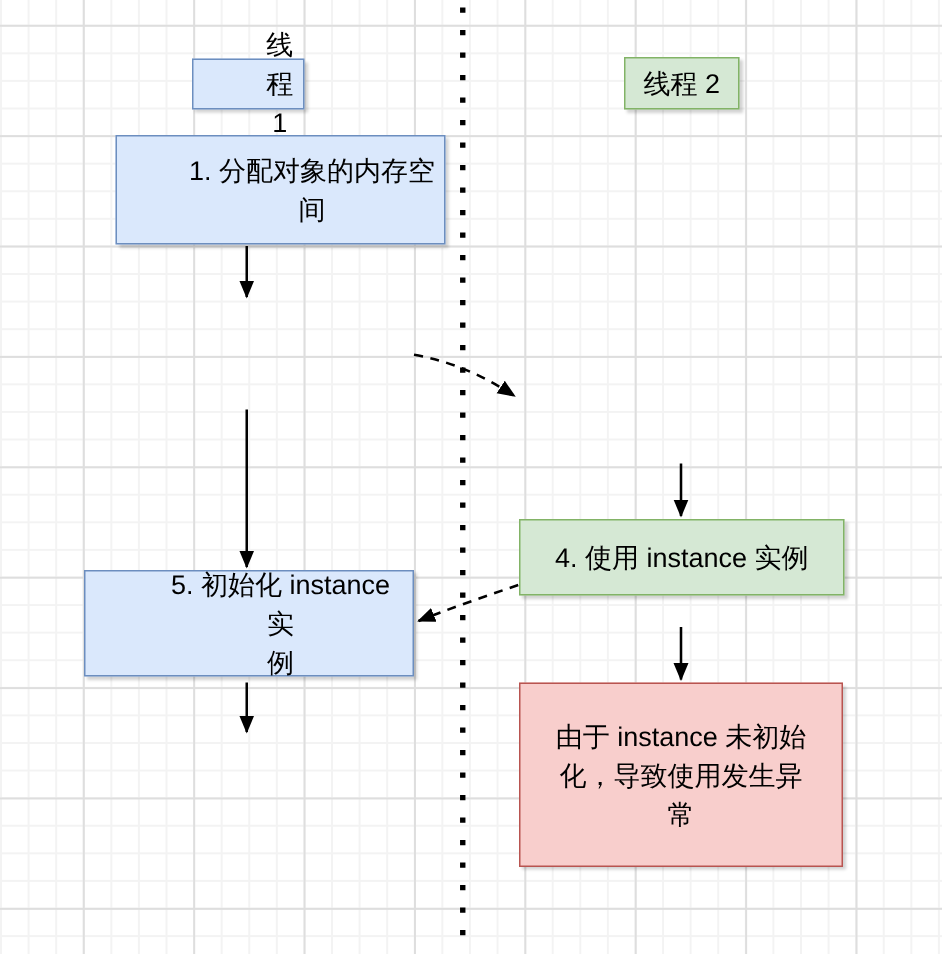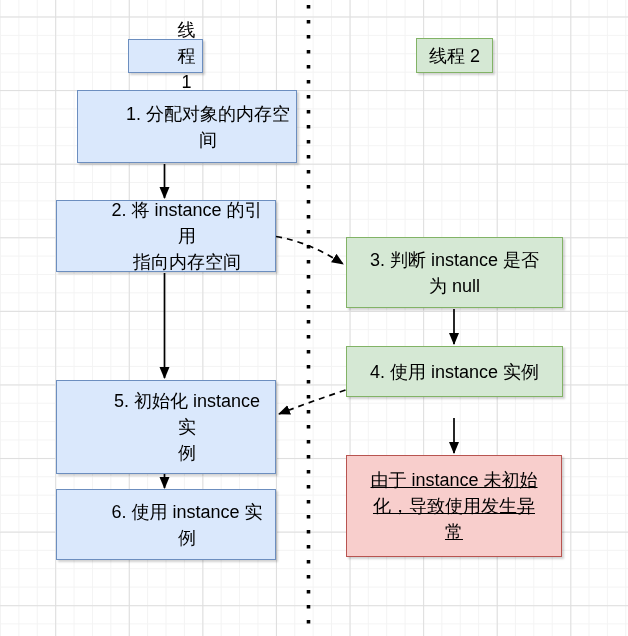--- a/index.html
+++ b/index.html
@@ -42,25 +42,25 @@
     box-shadow: 2px 2px 2px rgba(0,0,0,0.18);
   }
   .node.blue  { background: #dae8fc; border: 1.5px solid #6c8ebf; padding-left: 46px; }
   .node.green { background: #d5e8d4; border: 1.5px solid #82b366; }
   .node.red   { background: #f8cecc; border: 1.5px solid #b85450; }
 
   #n-t1  { left: 128px; top: 39px;  width: 75px;  height: 34px; }
   #n-t2  { left: 416px; top: 38px;  width: 77px;  height: 35px; }
   #n-s1  { left: 56px;  top: 90px;  width: 220px; height: 73px; margin-left: 21px; }
   #n-s2  { left: 56px;  top: 200px; width: 220px; height: 72px; }
-  #n-s5  { left: 56px;  top: 380px; width: 220px; height: 94px; }
+  #n-s5  { left: 56px;  top: 380px; width: 220px; height: 71px; }
   #n-s6  { left: 56px;  top: 489px; width: 220px; height: 71px; }
   #n-s3  { left: 346px; top: 237px; width: 217px; height: 71px; }
   #n-s4  { left: 346px; top: 346px; width: 217px; height: 51px; }
-  #n-err { left: 346px; top: 455px; width: 216px; height: 102px; text-decoration: underline; }
+  #n-err { left: 346px; top: 455px; width: 216px; height: 123px; }
 </style>
 </head>
 <body>
 
 <div class="canvas">
 
   <svg class="edges" width="628" height="636" viewBox="0 0 628 636" xmlns="http://www.w3.org/2000/svg">
     <defs>
       <marker id="arr" markerUnits="userSpaceOnUse" markerWidth="14" markerHeight="12" refX="11" refY="5" orient="auto">
         <path d="M0,0 L12,5 L0,10 Z" fill="#000000"></path>
@@ -77,26 +77,21 @@
 
     <path class="edge-dashed" d="M276,236.5 C302,241 323,251 343,264" marker-end="url(#arr)"></path>
     <path class="edge-dashed" d="M345.5,390 C322,398 299,406 279,414" marker-end="url(#arr)"></path>
   </svg>
 
   <div id="n-t1" class="node blue">线程 1</div>
   <div id="n-t2" class="node green">线程 2</div>
 
   <div id="n-s1" class="node blue">1. 分配对象的内存空
 间</div>
-  <div id="n-s2" class="node blue">2. 将 instance 的引用
-指向内存空间</div>
   <div id="n-s5" class="node blue">5. 初始化 instance 实
 例</div>
-  <div id="n-s6" class="node blue">6. 使用 instance 实例</div>
 
-  <div id="n-s3" class="node green">3. 判断 instance 是否
-为 null</div>
   <div id="n-s4" class="node green">4. 使用 instance 实例</div>
   <div id="n-err" class="node red">由于 instance 未初始
 化，导致使用发生异
 常</div>
 
 </div>
 
 </body></html>

